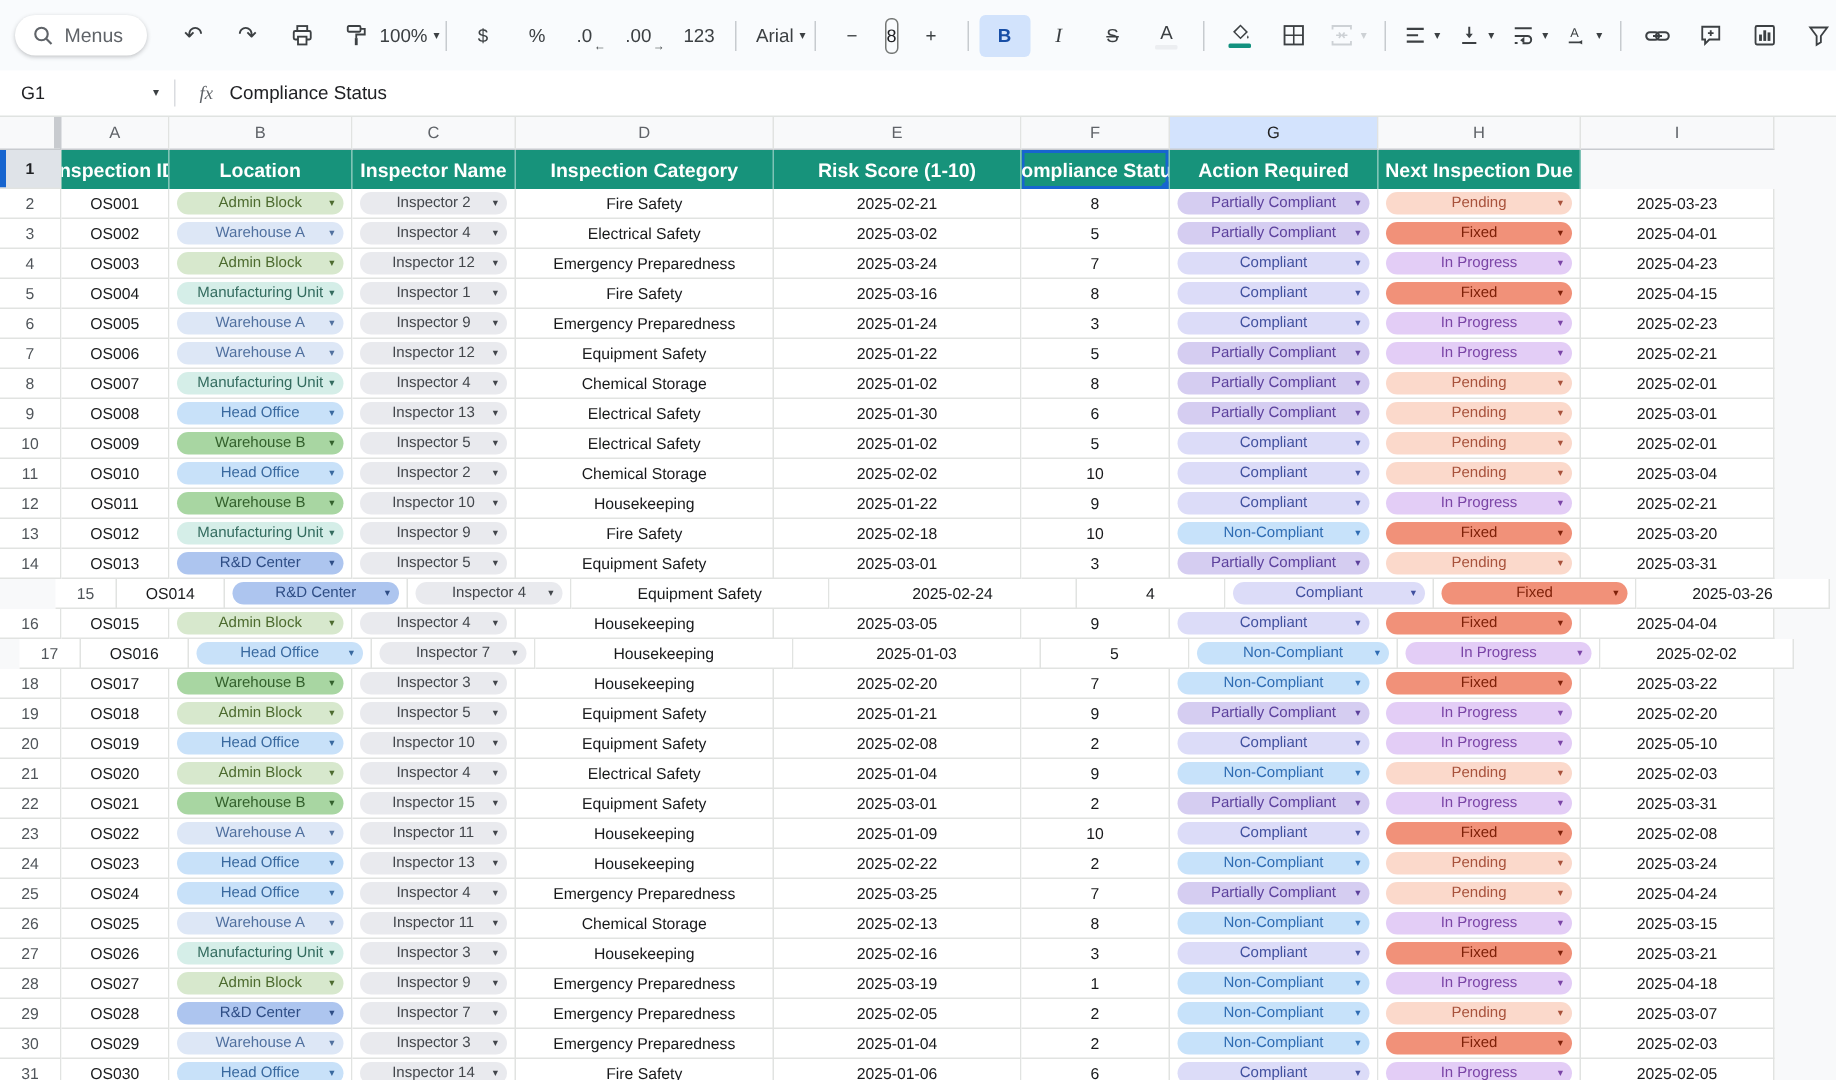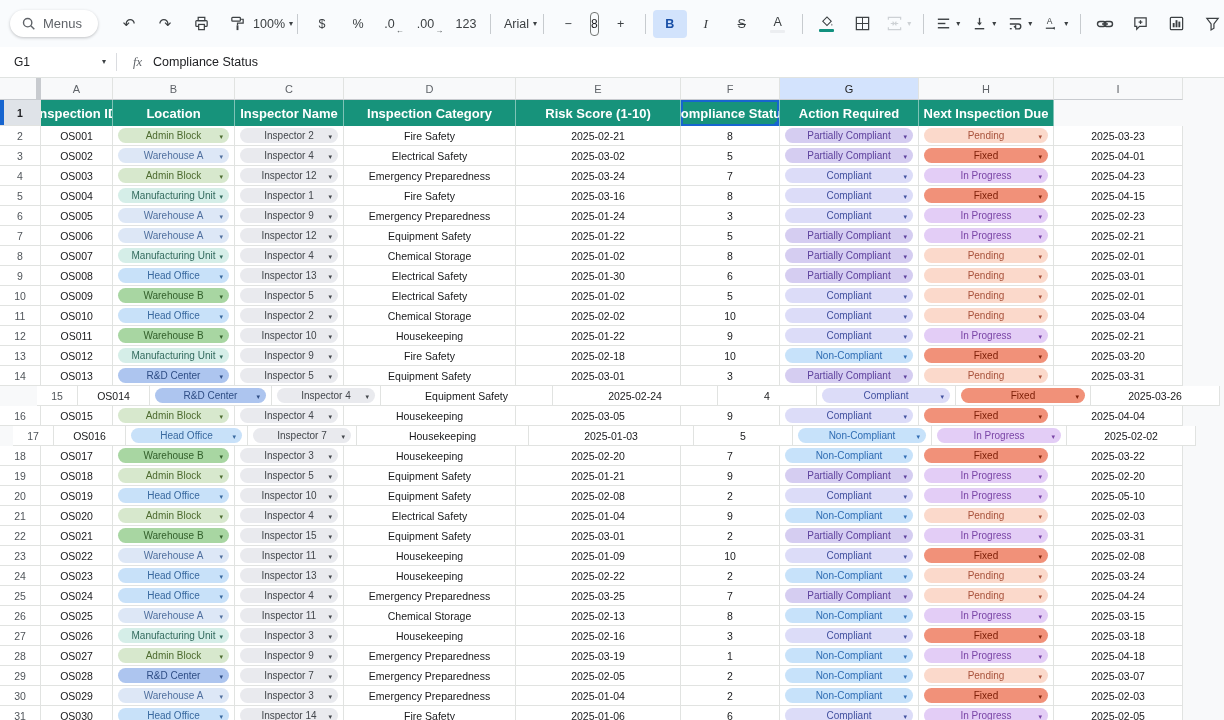--- a/index.html
+++ b/index.html
@@ -1116,21 +1116,21 @@
             <div class="chip-label">Compliant</div>
             <div class="chip-caret">▾</div>
           </div>
         </div>
         <div class="cell chip-cell">
           <div class="chip" style="background: rgb(241, 145, 121); color: rgb(126, 32, 8);">
             <div class="chip-label">Fixed</div>
             <div class="chip-caret">▾</div>
           </div>
         </div>
-        <div class="cell">2025-03-18</div>
+        <div class="cell">2025-03-21</div>
       </div>
       <div class="grid-row data-row" style="grid-template-columns: 41px 72px 122px 109px 172px 165px 99px 139px 135px 129px;">
         <div class="rownum">28</div>
         <div class="cell">OS027</div>
         <div class="cell chip-cell">
           <div class="chip" style="background: rgb(215, 232, 205); color: rgb(77, 107, 47);">
             <div class="chip-label">Admin Block</div>
             <div class="chip-caret">▾</div>
           </div>
         </div>

